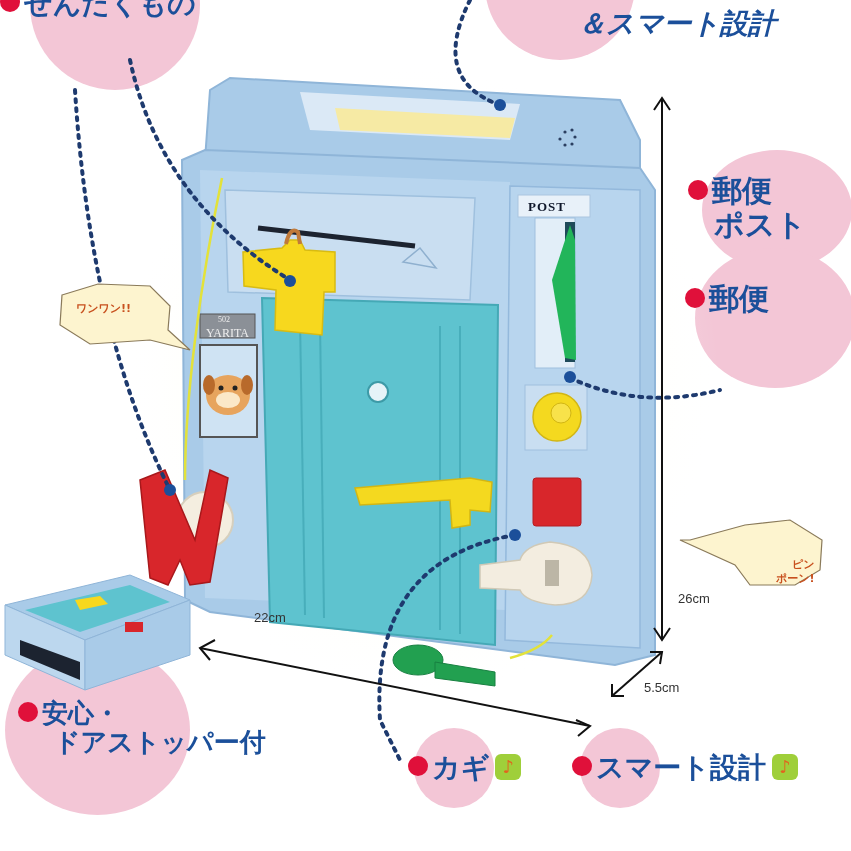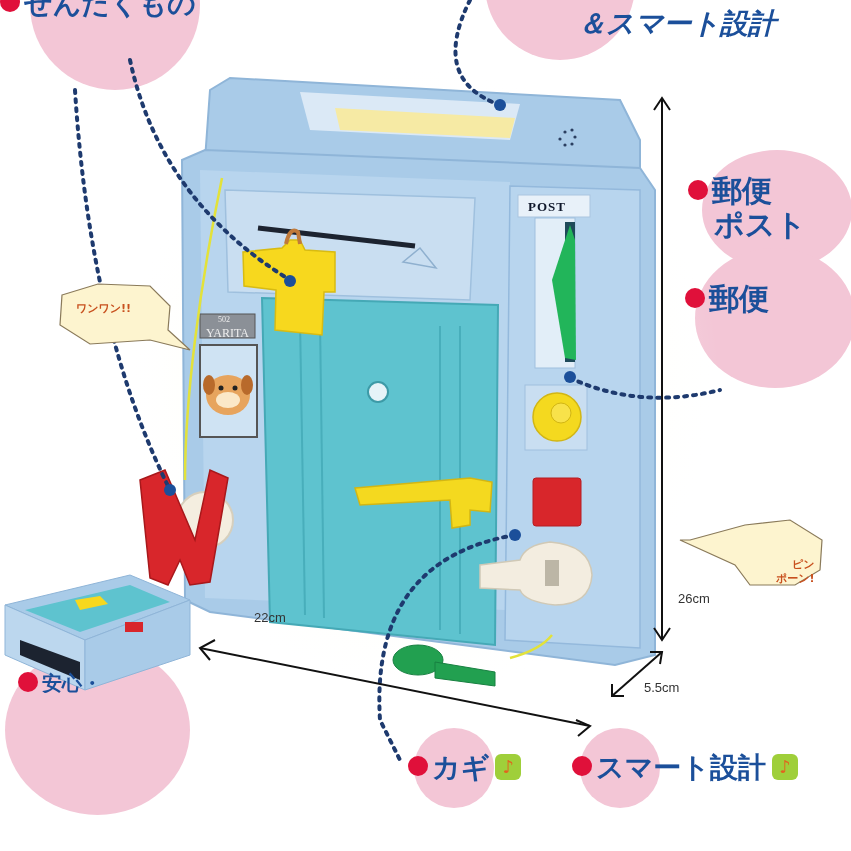--- a/index.html
+++ b/index.html
@@ -151,22 +151,23 @@
 
 <div class="feat" style="left:688px;top:174px;font-size:30px;">
   <div><span class="dot"></span><span>郵便</span></div>
   <div style="padding-left:26px;">ポスト</div>
 </div>
 
 <div class="feat" style="left:685px;top:282px;font-size:30px;">
   <div><span class="dot"></span><span>郵便</span></div>
 </div>
 
-<div class="feat" style="left:18px;top:672px;font-size:20px;">
+<div class="feat" style="left:18px;top:701px;font-size:26px;font-family:Liberation Mono, monospace;">
   <div><span class="dot"></span><span>安心・</span></div>
+  <div style="padding-left:36px;">ドアストッパー付</div>
 </div>
 
 <div class="feat" style="left:408px;top:752px;font-size:28px;">
   <span class="dot"></span><span>カギ</span><span class="music">♪</span>
 </div>
 
 <div class="feat" style="left:572px;top:752px;font-size:28px;">
   <span class="dot"></span><span>スマート設計</span><span class="music">♪</span>
 </div>
 

